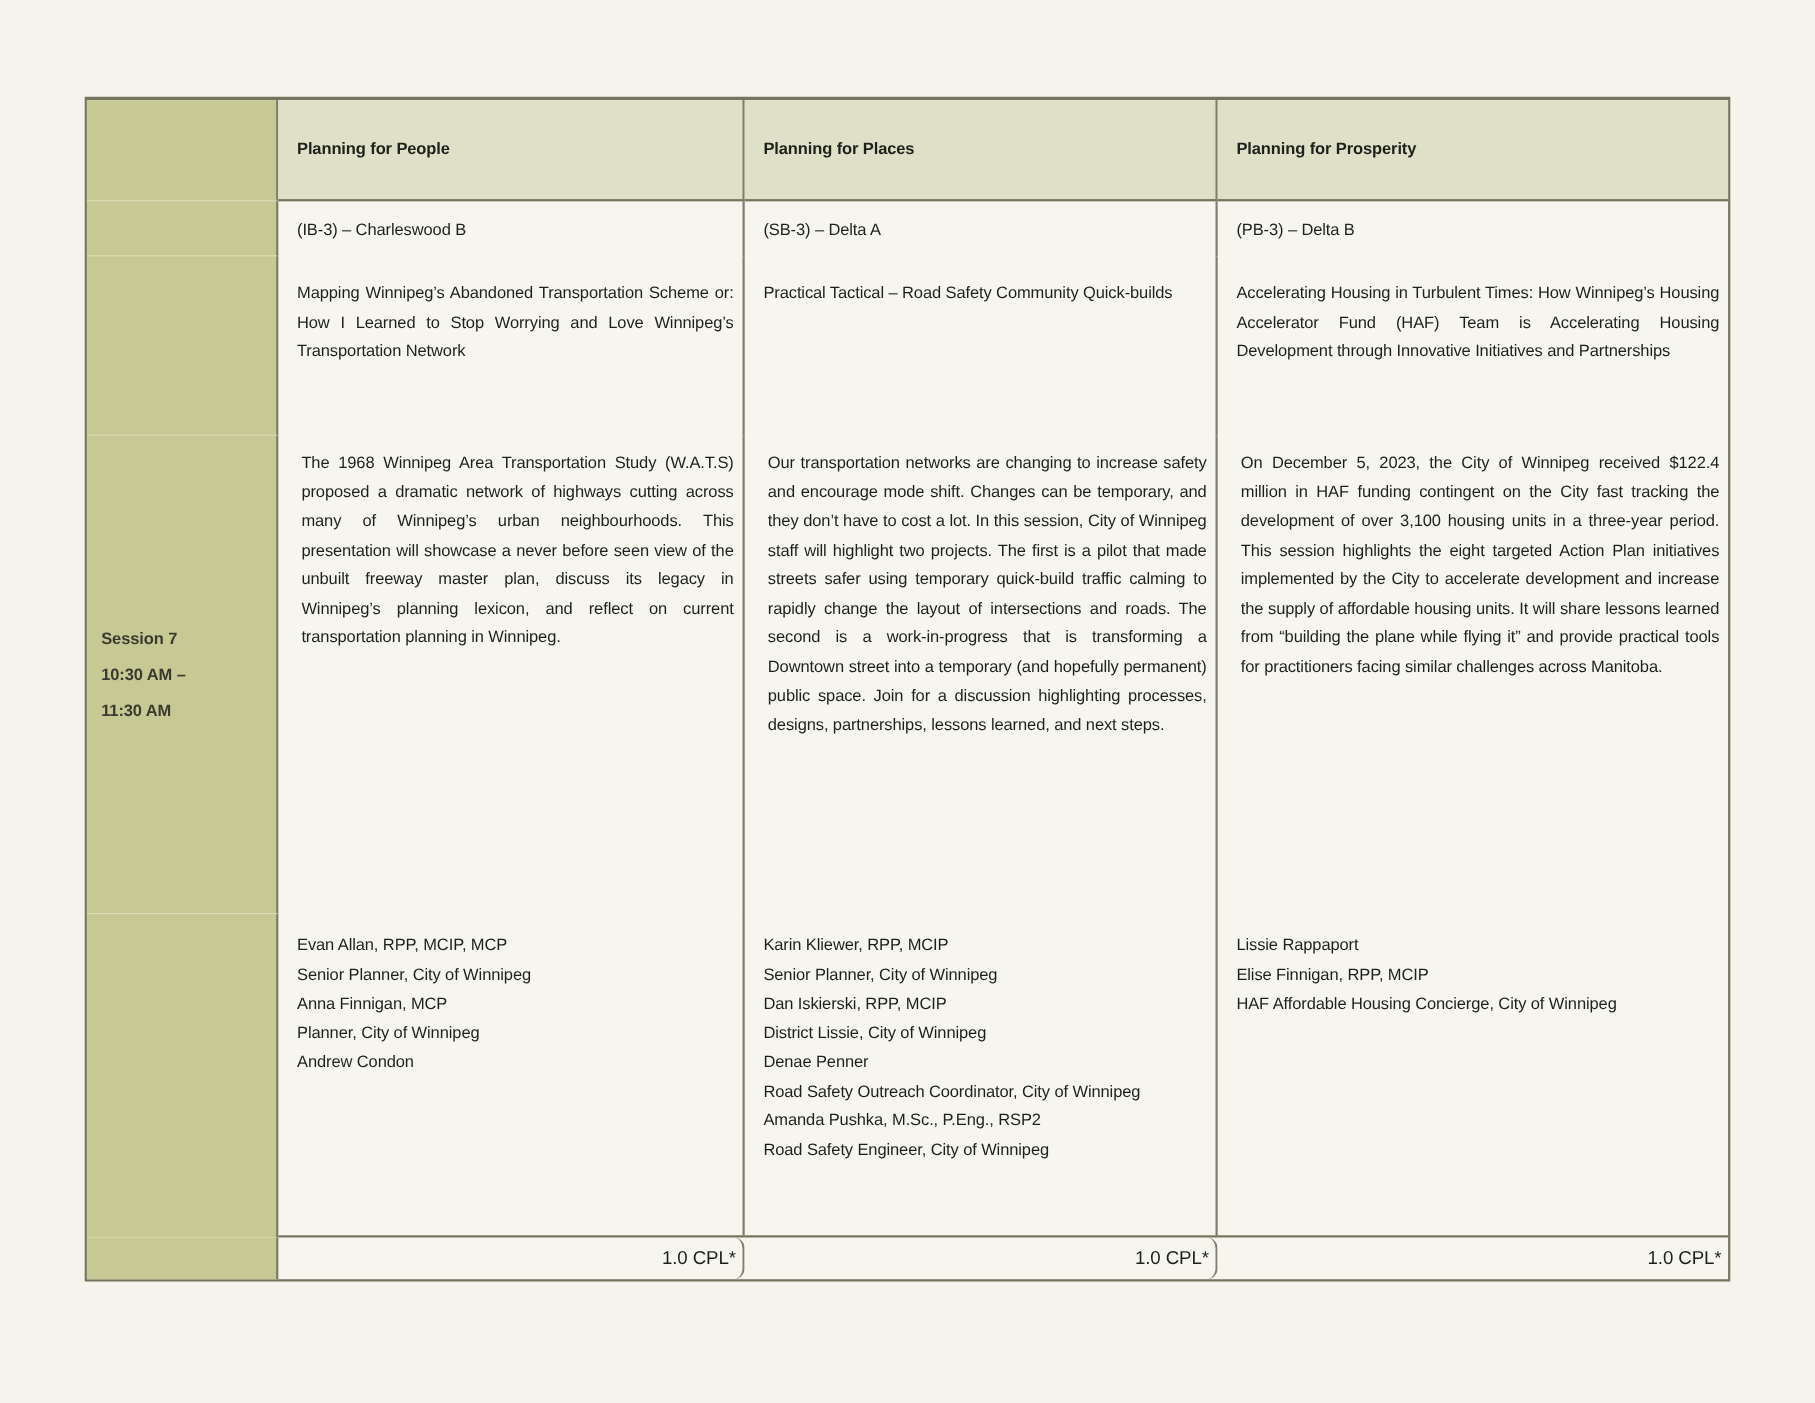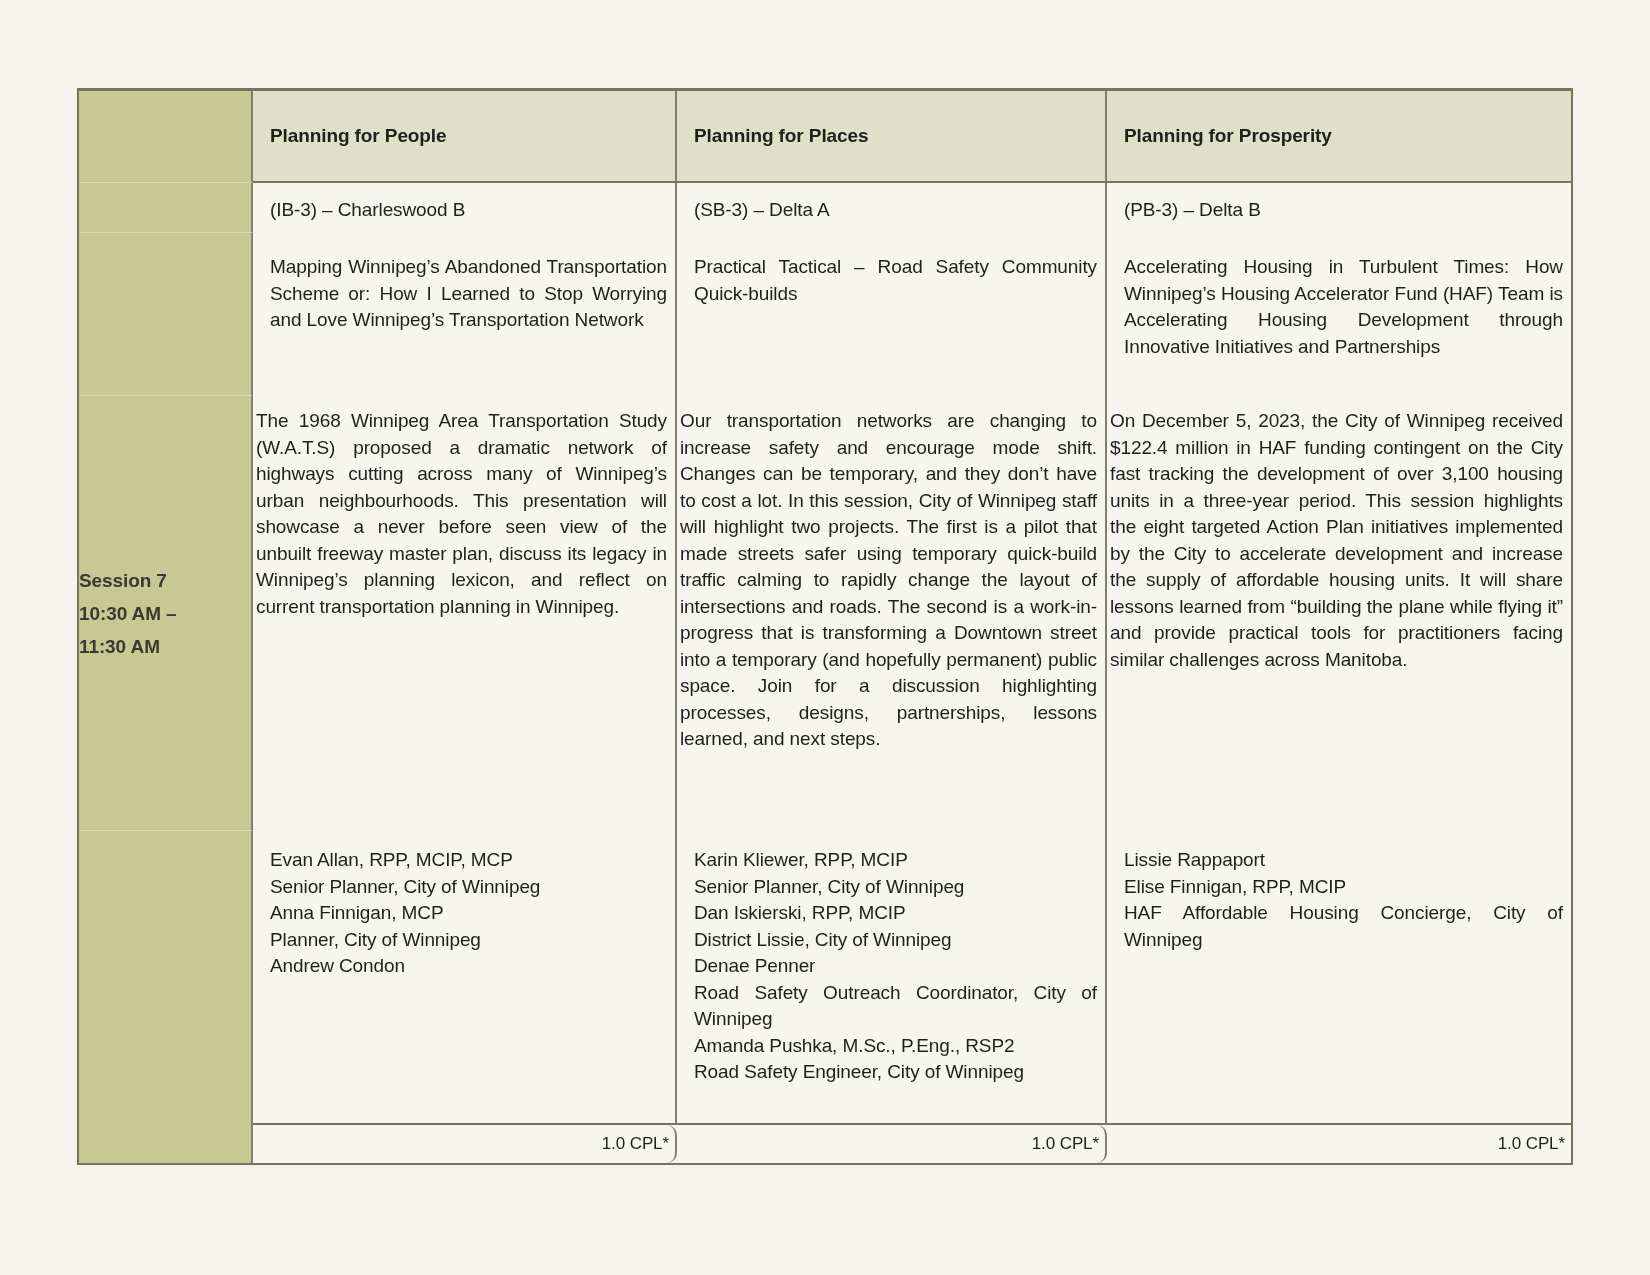--- a/index.html
+++ b/index.html
@@ -32,21 +32,21 @@
     top: 88px;
     display: grid;
     grid-template-columns: 174px 424px 430px 464px;
     grid-template-rows: 92px 50px 163px 435px 294px 38px;
     border: 2px solid var(--border-dark);
     border-top-width: 3px;
     background: var(--cell-bg);
   }
   .cell {
     box-sizing: border-box;
-    font-size: 19px;
+    font-size: 15px;
     line-height: 26.5px;
     letter-spacing: -0.1px;
     overflow: hidden;
   }
   .v-border { border-right: 2px solid var(--border-inner); }
   .left-col {
     background: var(--olive);
     border-right: 2px solid var(--border-inner);
   }
   .left-faint { border-bottom: 1px solid var(--olive-line); }
@@ -55,30 +55,31 @@
     border-bottom: 2px solid var(--border-dark);
     font-weight: bold;
     display: flex;
     align-items: center;
     padding: 0 17px;
     color: #21211c;
   }
   .head-left { border-bottom: 1px solid var(--olive-line); }
   .code-cell { padding: 14px 8px 0 17px; }
   .title-cell { padding: 21px 8px 0 17px; text-align: justify; }
-  .desc-cell { padding: 12px 8px 0 3px; text-align: justify; }
+  .desc-cell { padding: 12px 8px 0 21px; text-align: justify; }
   .speaker-cell {
     padding: 16px 8px 0 17px;
     border-bottom: 2px solid var(--border-dark);
     text-align: justify;
   }
   .session-cell {
     display: flex;
     flex-direction: column;
     justify-content: center;
+    padding-left: 13px;
     font-weight: bold;
     color: var(--session-text);
     line-height: 33px;
   }
   .cpl-cell {
     display: flex;
     align-items: center;
     justify-content: flex-end;
     padding-right: 6px;
     font-size: 17px;

